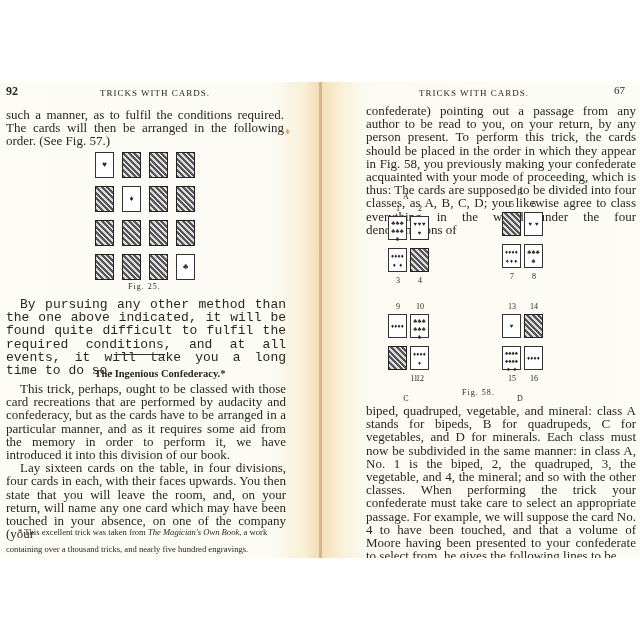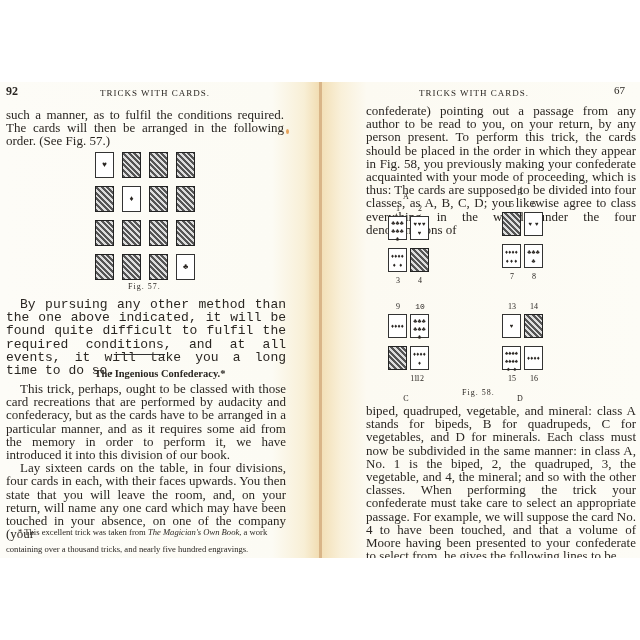--- a/index.html
+++ b/index.html
@@ -56,21 +56,21 @@
         <div class="card face"></div>
         <div class="card face"></div>
         <div class="card face"></div>
         <div class="card face"></div>
         <div class="card face"></div>
         <div class="card face"></div>
         <div class="card face"></div>
         <div class="card face"></div>
         <div class="card">♣</div>
       </div>
-    <div class="cap" style="left:128px; top:200px;">Fig. 57.</div>
+    <div class="cap" style="left:128px; top:200px;">Fig. 25.</div>
 
     <div class="txt" style="left:6px; top:216px; width:280px;font-family:Liberation Mono, monospace;">
       <p class="ind">By pursuing any other method than the one above indicated, it will be found quite difficult to fulfil the required conditions, and at all events, it will take you a long time to do so.</p>
     </div>
 
     <div class="rule"></div>
     <div class="heading">The Ingenious Confederacy.*</div>
 
     <div class="txt" style="left:6px; top:300px; width:280px;">
       <p class="ind">This trick, perhaps, ought to be classed with those card recreations that are performed by audacity and confederacy, but as the cards have to be arranged in a particular manner, and as it requires some aid from the memory in order to perform it, we have introduced it into this division of our book.</p>
@@ -162,21 +162,21 @@
           <div class="glabel" style="left: 12px; top: 0px;">9</div>
           <div class="card gcard pips" style="left: 30px; top: 12px;">
             <span>♣</span>
             <span>♣</span>
             <span>♣</span>
             <span>♣</span>
             <span>♣</span>
             <span>♣</span>
             <span>♣</span>
           </div>
-          <div class="glabel" style="left: 34px; top: 0px; font-family: Liberation Mono, monospace;">10</div>
+          <div class="glabel" style="left: 34px; top: 0px;">10</div>
           <div class="card gcard face" style="left: 8px; top: 44px;"></div>
           <div class="glabel" style="left: 28px; top: 72px;">11</div>
           <div class="card gcard pips" style="left: 30px; top: 44px;">
             <span>♦</span>
             <span>♦</span>
             <span>♦</span>
             <span>♦</span>
             <span>♦</span>
           </div>
           <div class="glabel" style="left: 34px; top: 72px;">12</div>

